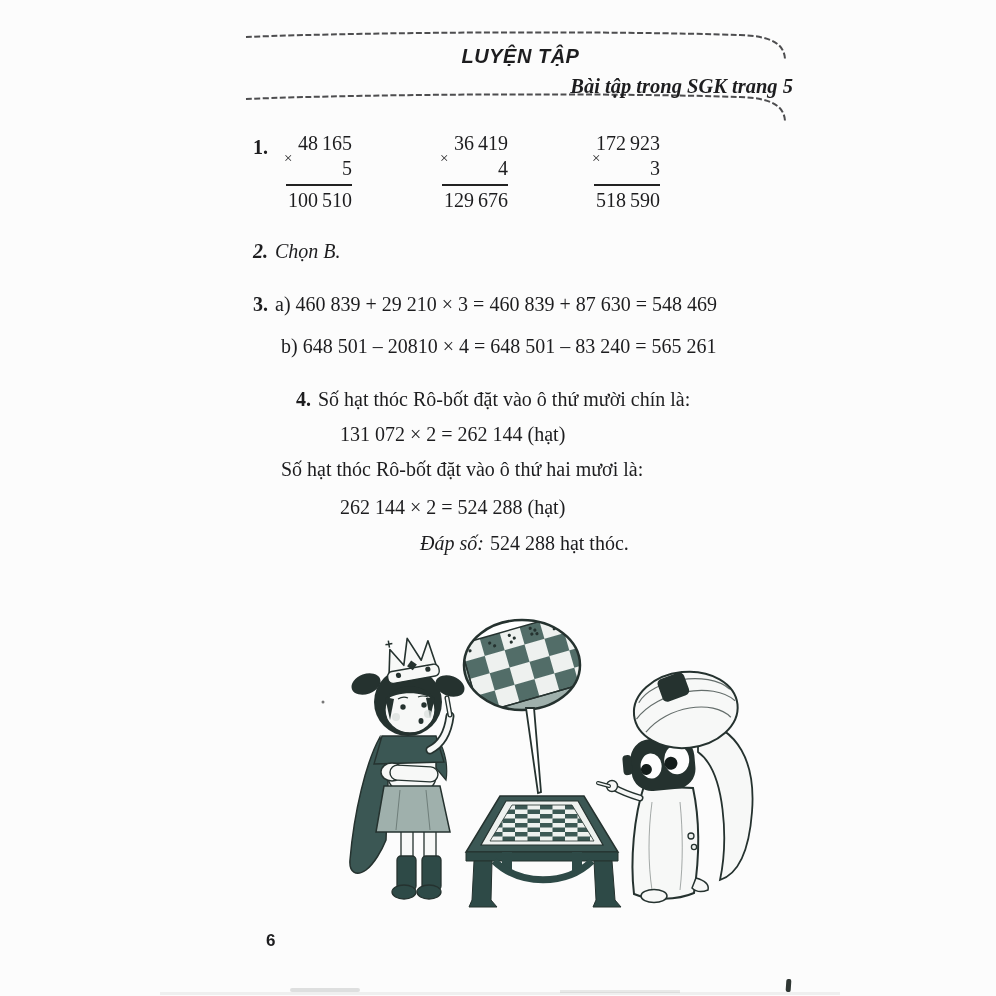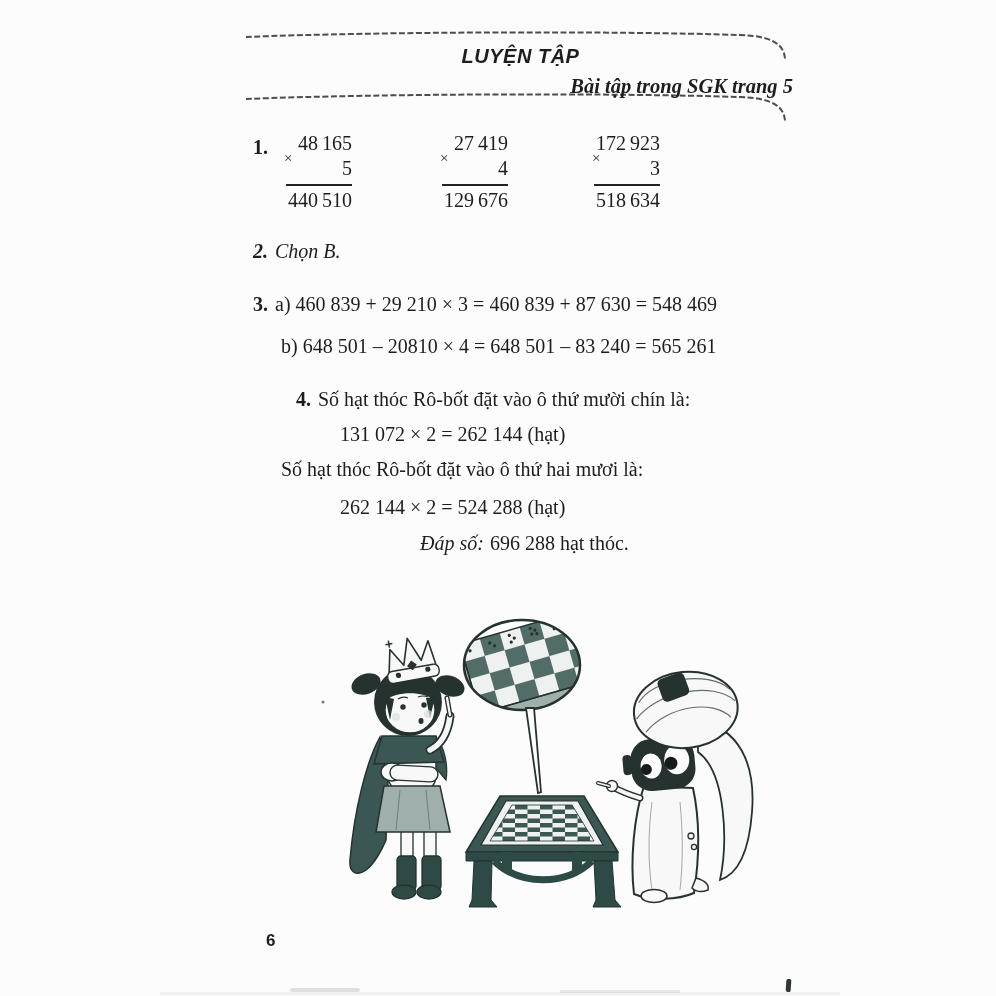--- a/index.html
+++ b/index.html
@@ -58,56 +58,56 @@
 </svg>
 <div class="abs hdr-title">LUYỆN TẬP</div>
 <div class="abs hdr-sub">Bài tập trong SGK trang 5</div>
 
 <div class="abs plabel" style="left:253px;top:136px;">1.</div>
 
 <div class="abs mult" style="left:286px;top:132px;">
   <div class="m-top">48 165</div>
   <span class="times">×</span>
   <div class="m-bot">5</div>
-  <div class="m-res">440 510</div>
+  <div class="m-res">100 510</div>
 </div>
 
 <div class="abs mult" style="left:442px;top:132px;">
-  <div class="m-top">27 419</div>
+  <div class="m-top">36 419</div>
   <span class="times">×</span>
   <div class="m-bot">4</div>
   <div class="m-res">129 676</div>
 </div>
 
 <div class="abs mult" style="left:594px;top:132px;">
   <div class="m-top">172 923</div>
   <span class="times">×</span>
   <div class="m-bot">3</div>
-  <div class="m-res">518 634</div>
+  <div class="m-res">518 590</div>
 </div>
 
 <div class="abs pline" style="left:253px;top:240px;font-style:italic;">
   <span class="plabel">2.</span><span>Chọn B.</span>
 </div>
 
 <div class="abs pline" style="left:253px;top:293px;">
   <span class="plabel">3.</span><span>a) 460 839 + 29 210 × 3 = 460 839 + 87 630 = 548 469</span>
 </div>
 <div class="abs pline" style="left:281px;top:335px;">
   <span>b) 648 501 – 20810 × 4 = 648 501 – 83 240 = 565 261</span>
 </div>
 
 <div class="abs pline" style="left:253px;top:388px;margin-left:43px;">
   <span class="plabel">4.</span><span>Số hạt thóc Rô-bốt đặt vào ô thứ mười chín là:</span>
 </div>
 <div class="abs pline" style="left:340px;top:423px;">131 072 × 2 = 262 144 (hạt)</div>
 <div class="abs pline" style="left:281px;top:458px;">Số hạt thóc Rô-bốt đặt vào ô thứ hai mươi là:</div>
 <div class="abs pline" style="left:340px;top:496px;">262 144 × 2 = 524 288 (hạt)</div>
 <div class="abs pline" style="left:420px;top:532px;">
-  <span class="ans-label">Đáp số:</span><span class="ans-value">696 288 hạt thóc.</span>
+  <span class="ans-label">Đáp số:</span><span class="ans-value">524 288 hạt thóc.</span>
 </div>
 
 <svg class="abs" style="left:300px;top:602px;" width="470" height="330" viewBox="0 0 470 330">
   <defs>
     <clipPath id="bubClip">
         <ellipse cx="222" cy="63" rx="58" ry="45"></ellipse>
       </clipPath>
     <pattern id="chkBig" x="147.3" y="26" width="41.4" height="36" patternUnits="userSpaceOnUse">
       <rect class="f-chkm" x="0" y="0" width="20.7" height="18"></rect>
       <rect class="f-chkm" x="20.7" y="18" width="20.7" height="18"></rect>

